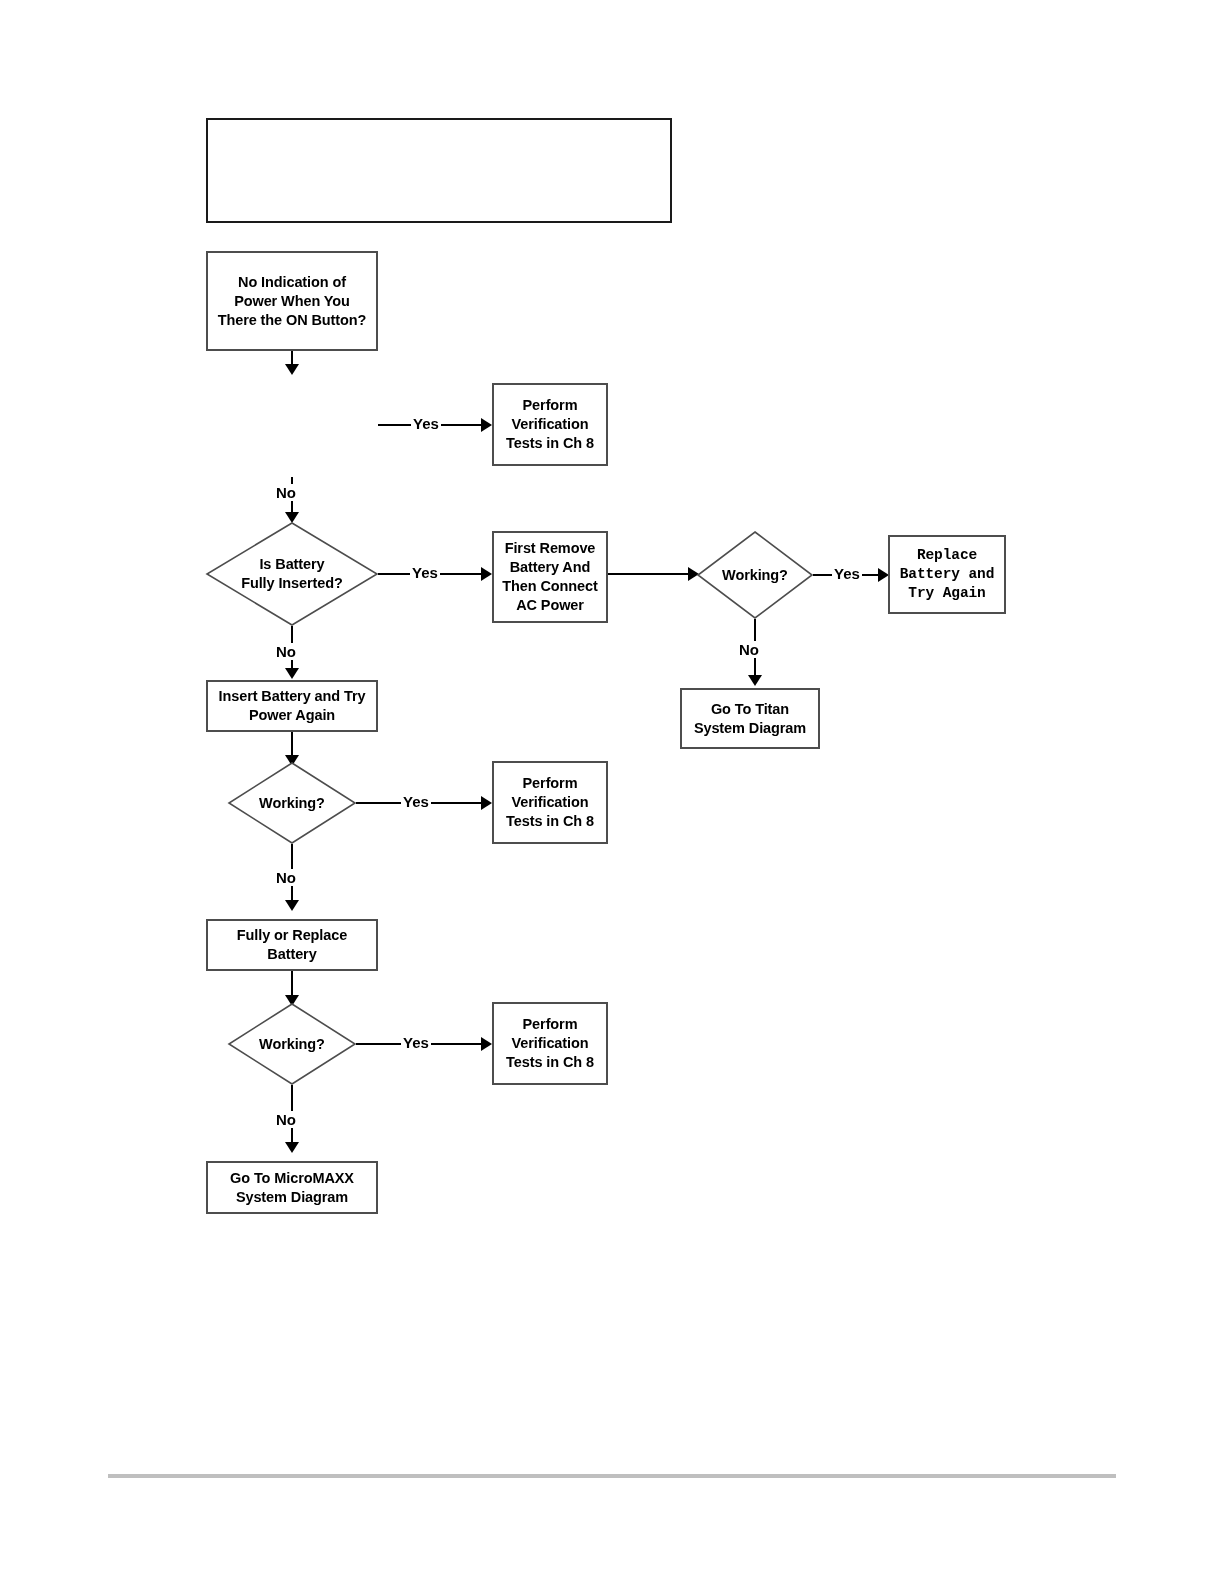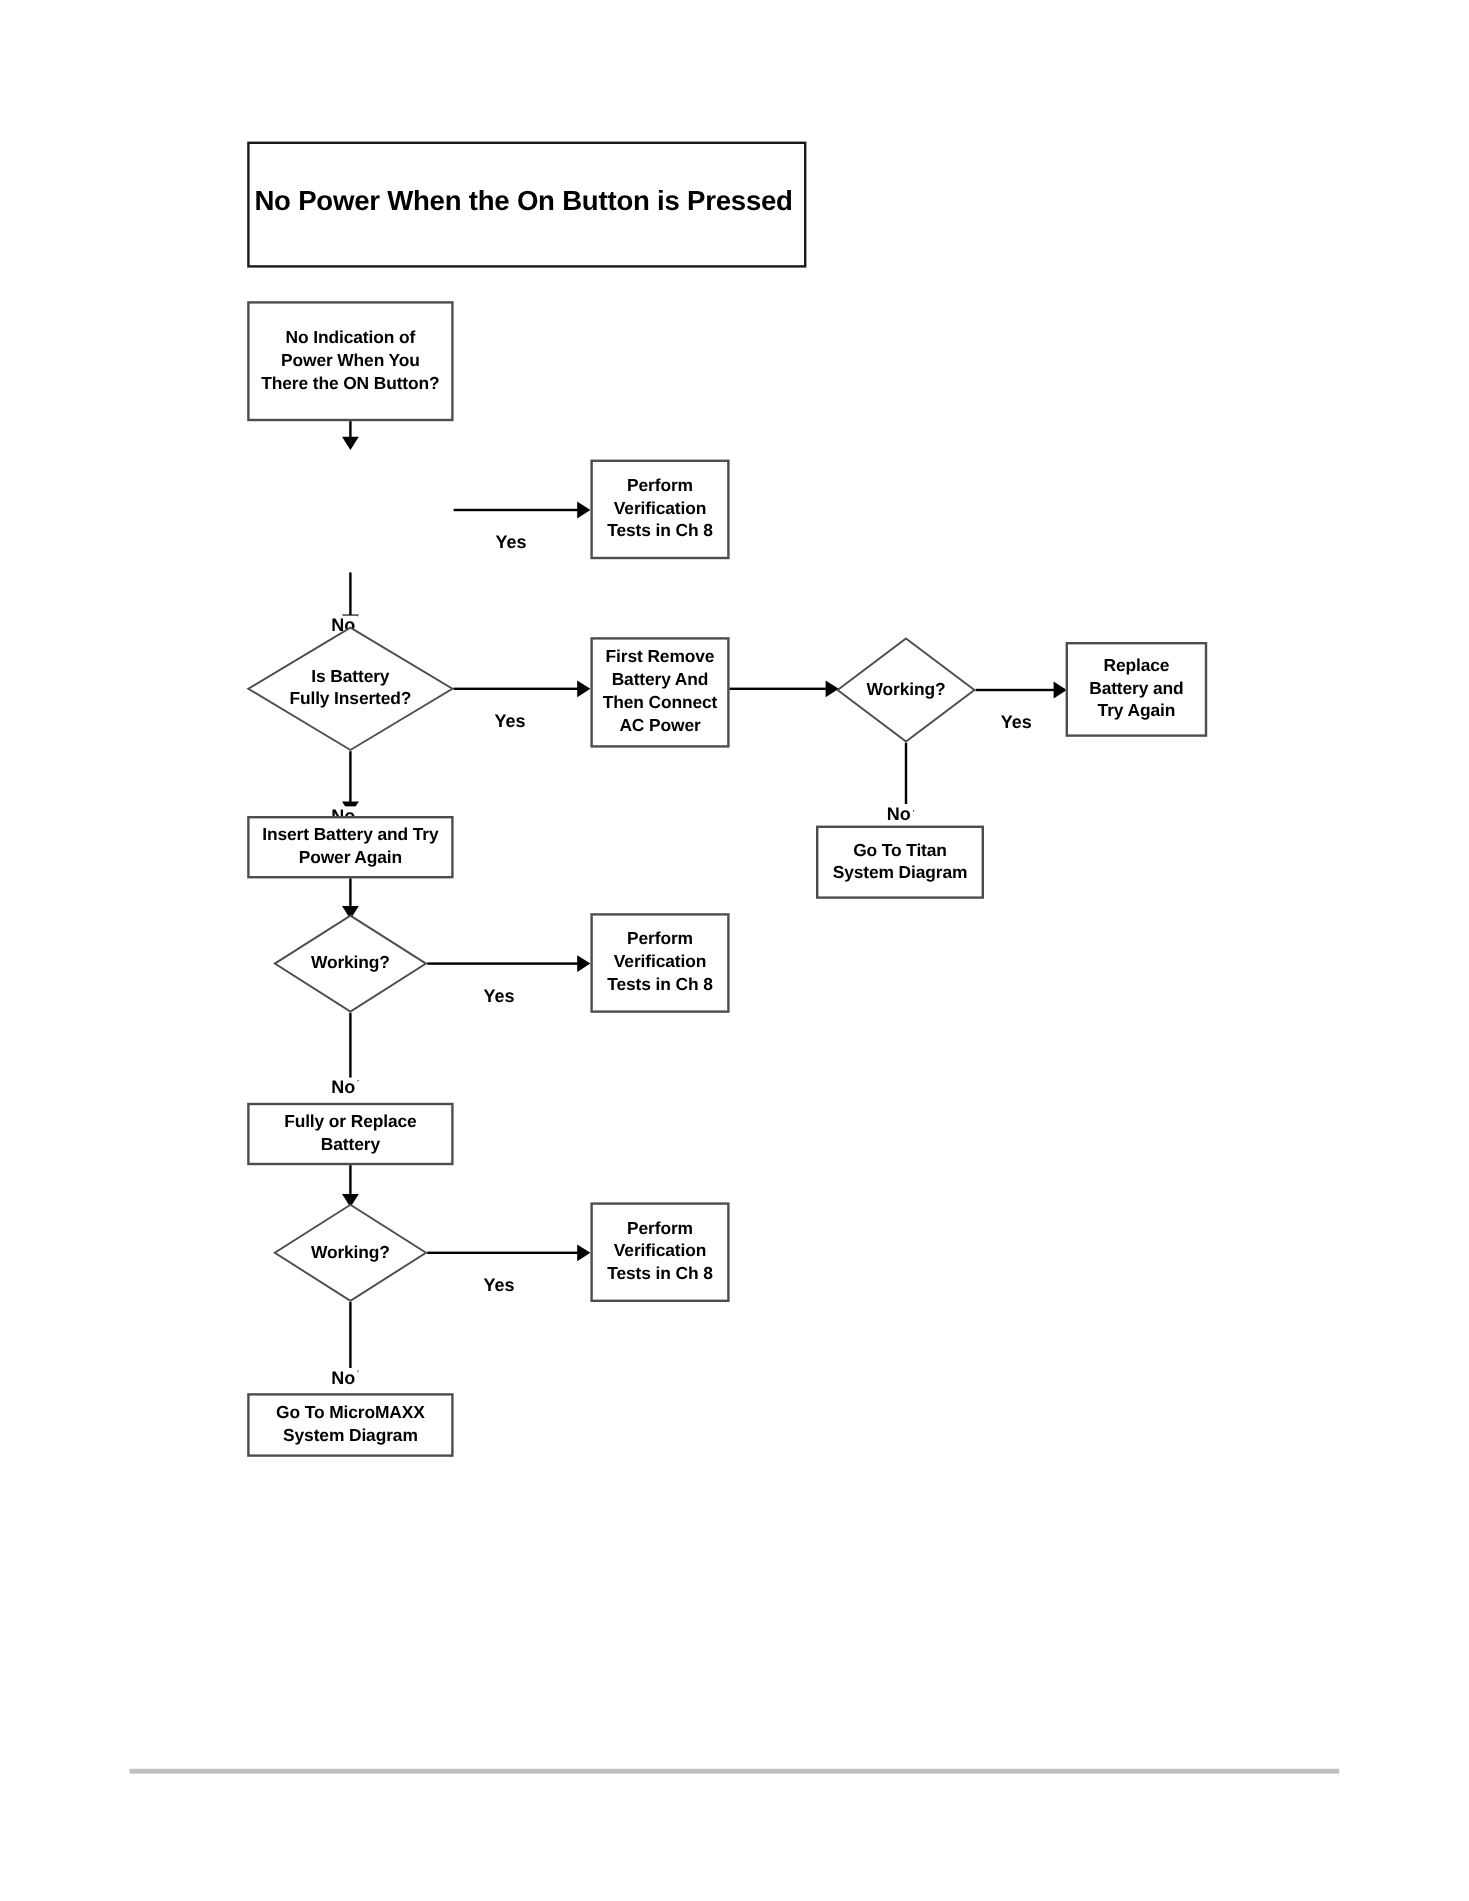--- a/index.html
+++ b/index.html
@@ -117,40 +117,38 @@
   }
   .edge-label {
     position: absolute;
     font-size: 15px;
     font-weight: bold;
     color: #000000;
     background: #ffffff;
     padding: 0 2px;
     line-height: 17px;
     white-space: nowrap;
-    margin-top: 29px;
   }
 
   
   .footer-rule {
     position: absolute;
     left: 108px;
     top: 1474px;
     width: 1008px;
     height: 4px;
     background: #bfbfbf;
   }
 </style>
 </head>
 <body>
 
 <div id="page">
 
   <div class="title-box"></div>
-  <div class="title-text">No Power When the On Button is Pressed</div>
 
   <div class="node-box" style="left:206px; top:251px; width:172px; height:100px;">
     <div>
       <div>No Indication of</div>
       <div>Power When You</div>
       <div>There the ON Button?</div>
     </div>
   </div>
 
   <div class="conn-v" style="left:291px; top:351px; height:19px;"></div>
@@ -207,21 +205,21 @@
     </svg>
     <div class="diamond-label">
       <div>Working?</div>
     </div>
   </div>
 
   <div class="conn-h" style="left:813px; top:574px; width:74px;"></div>
   <div class="arrow-right" style="left:878px; top:568px;"></div>
   <div class="edge-label" style="left:832px; top:565px;">Yes</div>
 
-  <div class="node-box" style="left:888px; top:535px; width:118px; height:79px;">
+  <div class="node-box" style="left:888px; top:535px; width:118px; height:79px;font-family:Liberation Mono, monospace;">
     <div>
       <div>Replace</div>
       <div>Battery and</div>
       <div>Try Again</div>
     </div>
   </div>
 
   <div class="conn-v" style="left:754px; top:619px; width:2px; height:62px;"></div>
   <div class="arrow-down" style="left:748px; top:675px;"></div>
   <div class="edge-label" style="left:737px; top:641px;">No</div>

